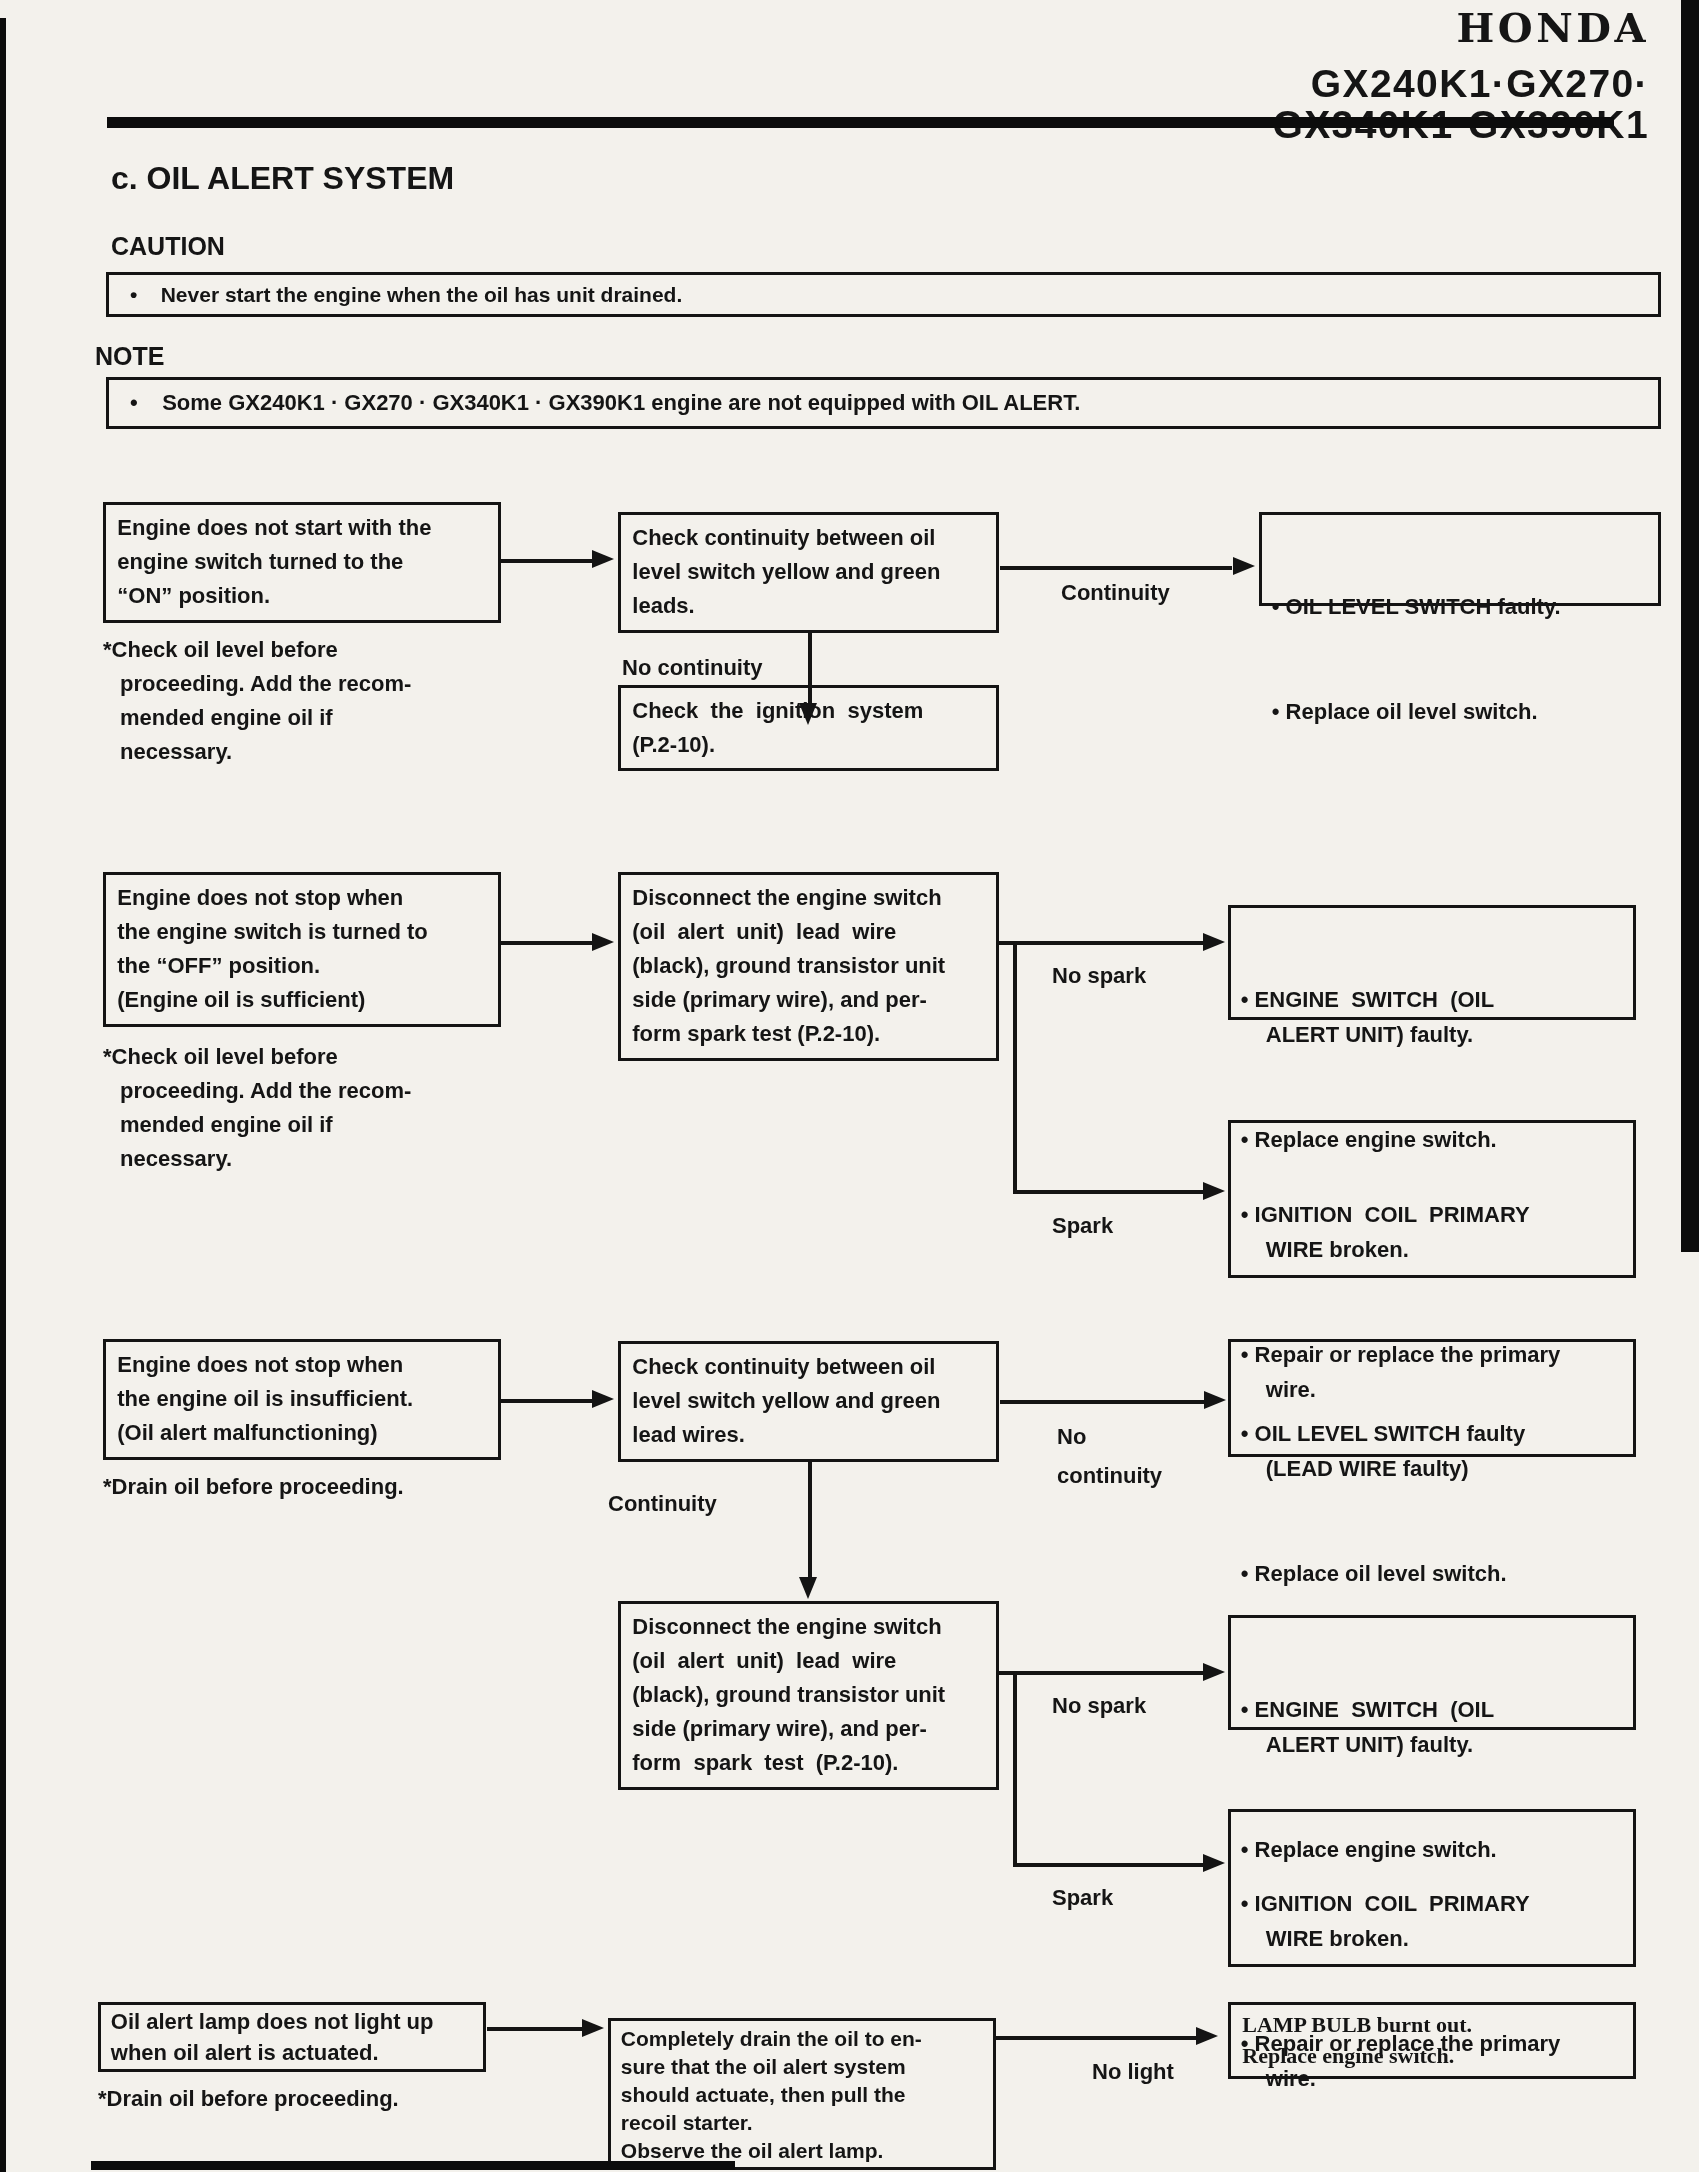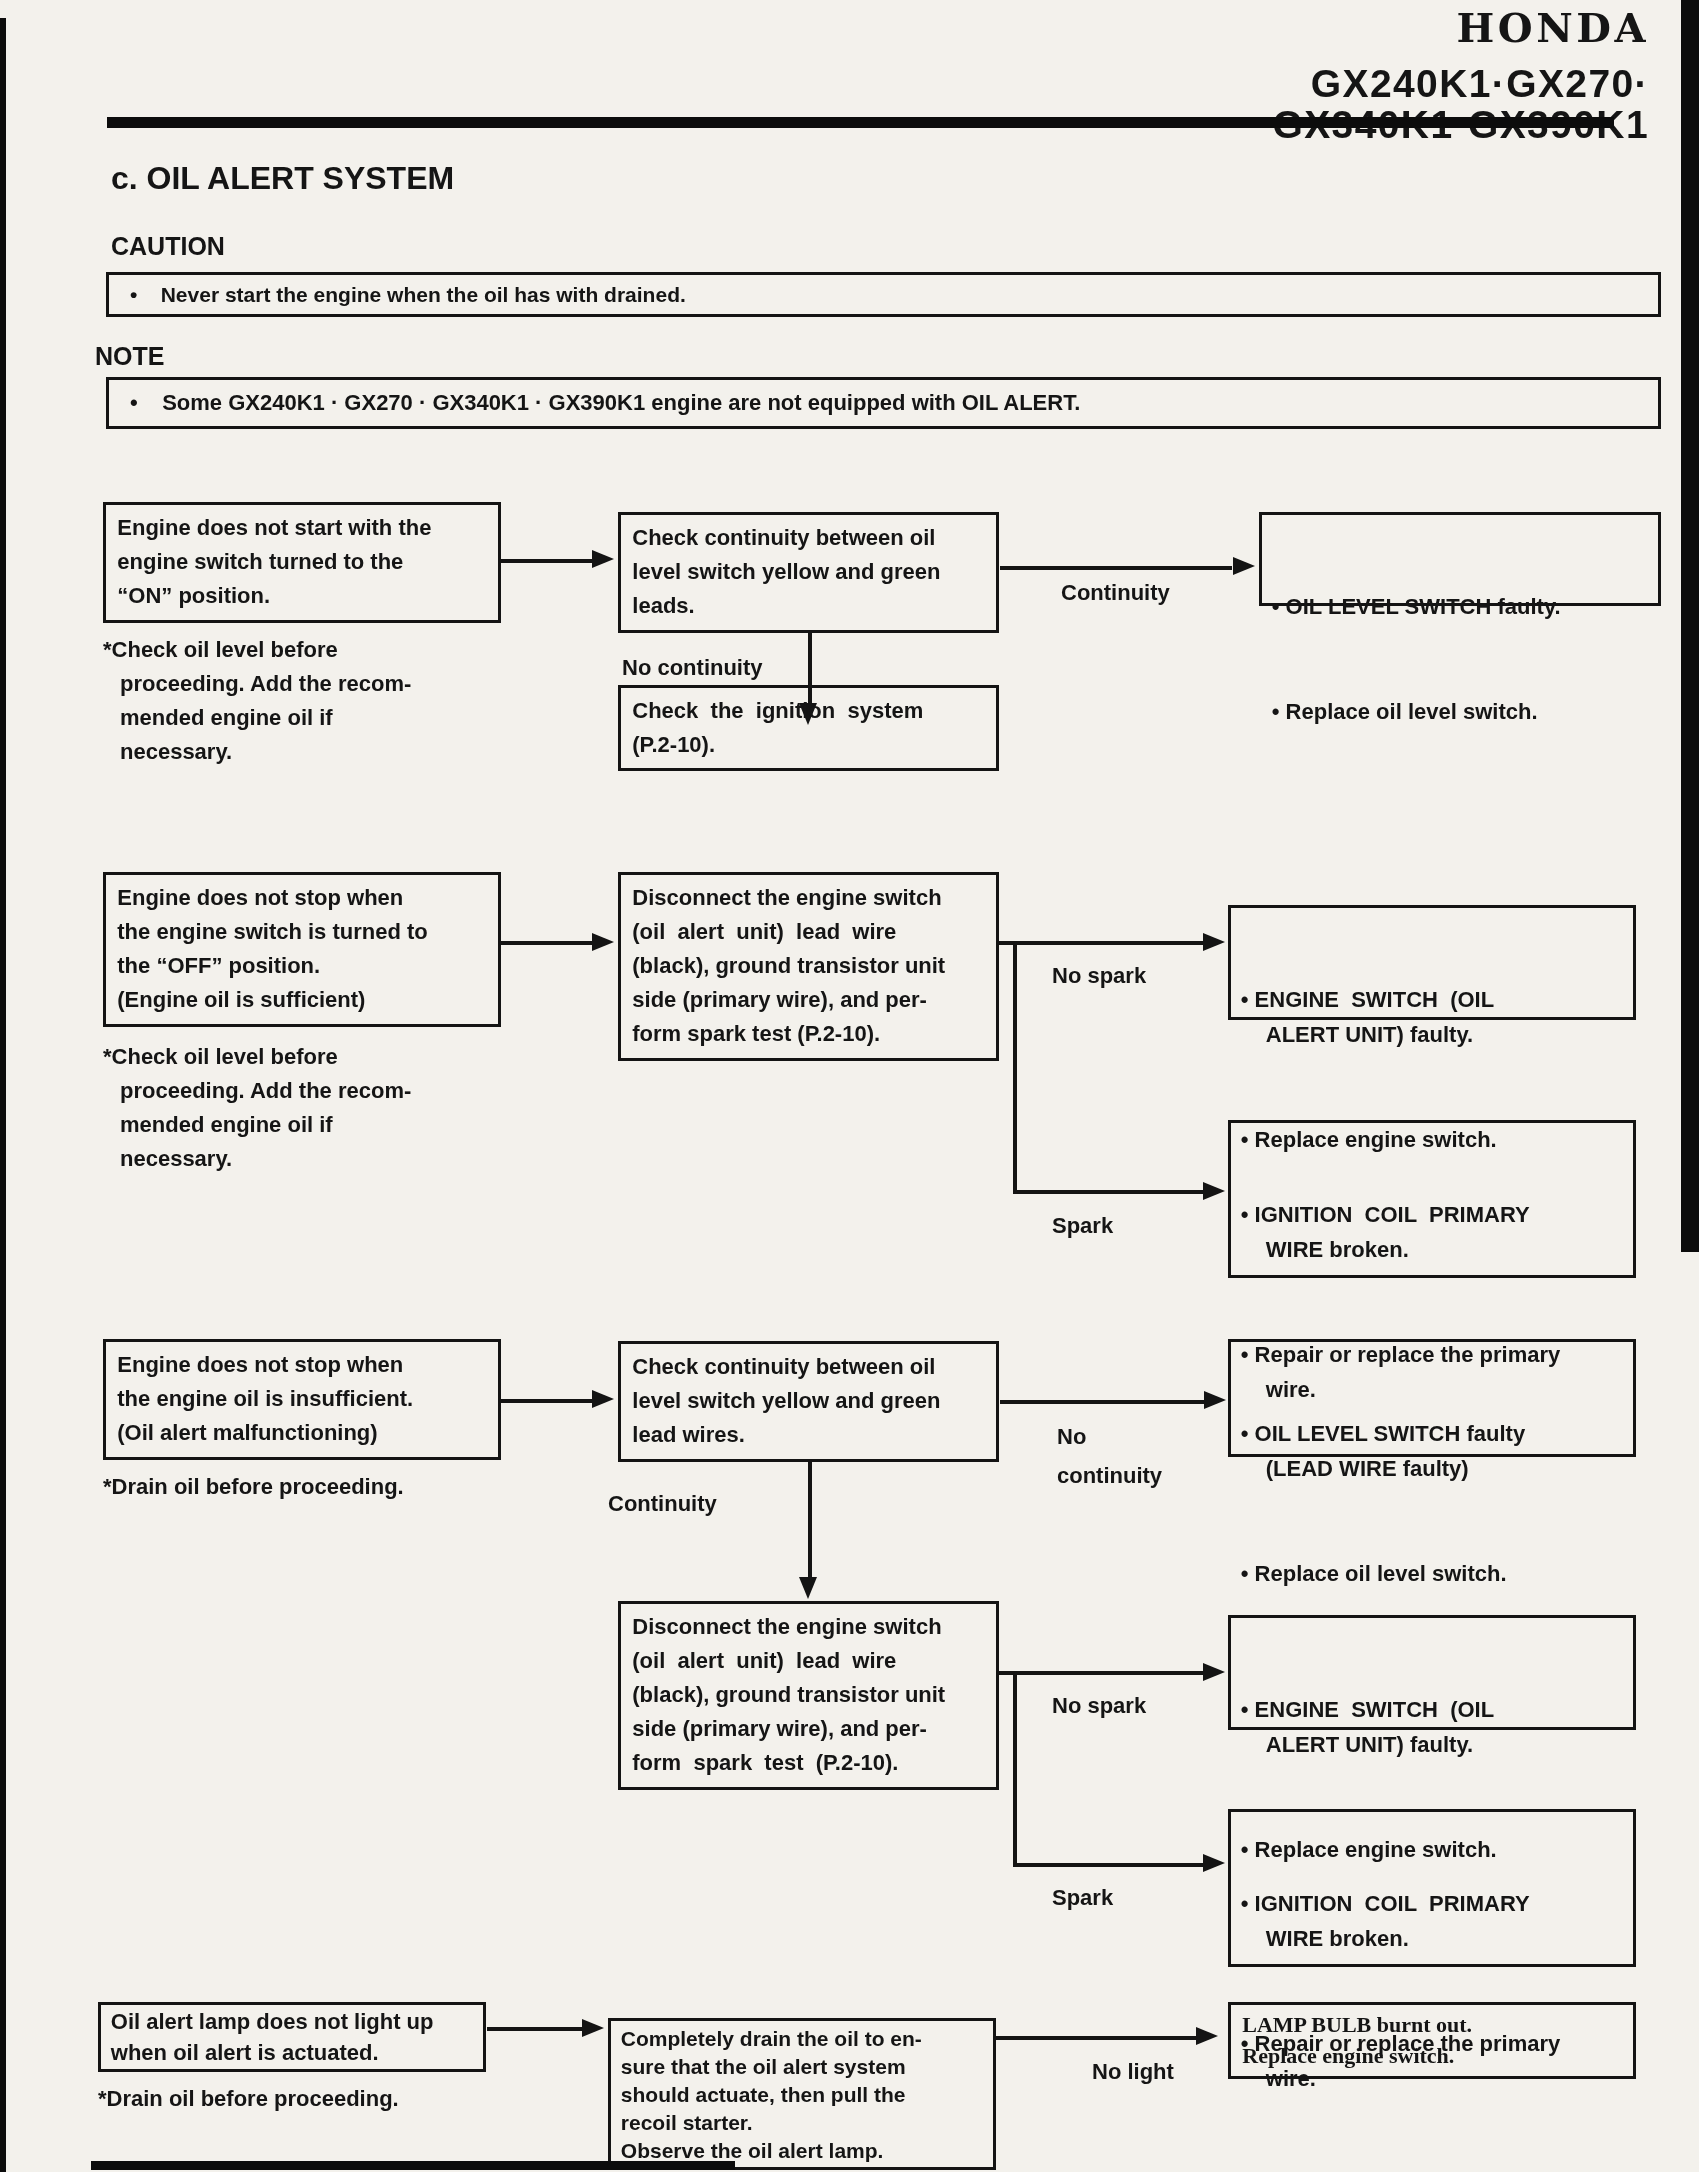--- a/index.html
+++ b/index.html
@@ -45,21 +45,21 @@
   <div class="bar" style="left:1681px;top:0;width:18.3px;height:1252px;"></div>
 
   <div class="brand">HONDA</div>
   <div class="models" style="top:62px;">GX240K1·GX270·</div>
   <div class="models" style="top:103px;">GX340K1·GX390K1</div>
   <div class="rule" style="left:107px;top:117px;width:1507px;height:11.3px;"></div>
 
   <div class="h-title" style="left:111px;top:160px;">c. OIL ALERT SYSTEM</div>
 
   <div class="h-label" style="left:111px;top:232px;">CAUTION</div>
-  <div class="wideBox" style="left:106px;top:272px;width:1528px;height:39px;font-size:21px;line-height:39px;padding-left:21px;">•    Never start the engine when the oil has with drained.</div>
+  <div class="wideBox" style="left:106px;top:272px;width:1528px;height:39px;font-size:21px;line-height:39px;padding-left:21px;">•    Never start the engine when the oil has unit drained.</div>
 
   <div class="h-label" style="left:95px;top:342px;">NOTE</div>
   <div class="wideBox" style="left:106px;top:377px;width:1528px;height:46px;font-size:22px;line-height:46px;padding-left:21px;">•    Some GX240K1 · GX270 · GX340K1 · GX390K1 engine are not equipped with OIL ALERT.</div>
 
   <div class="box" style="left:103px;top:502px;width:398px;height:121px;">Engine does not start with the
 engine switch turned to the
 “ON” position.</div>
   <div class="note" style="left:103px;top:633px;width:422px;">*Check oil level before
 proceeding. Add the recom-
 mended engine oil if

